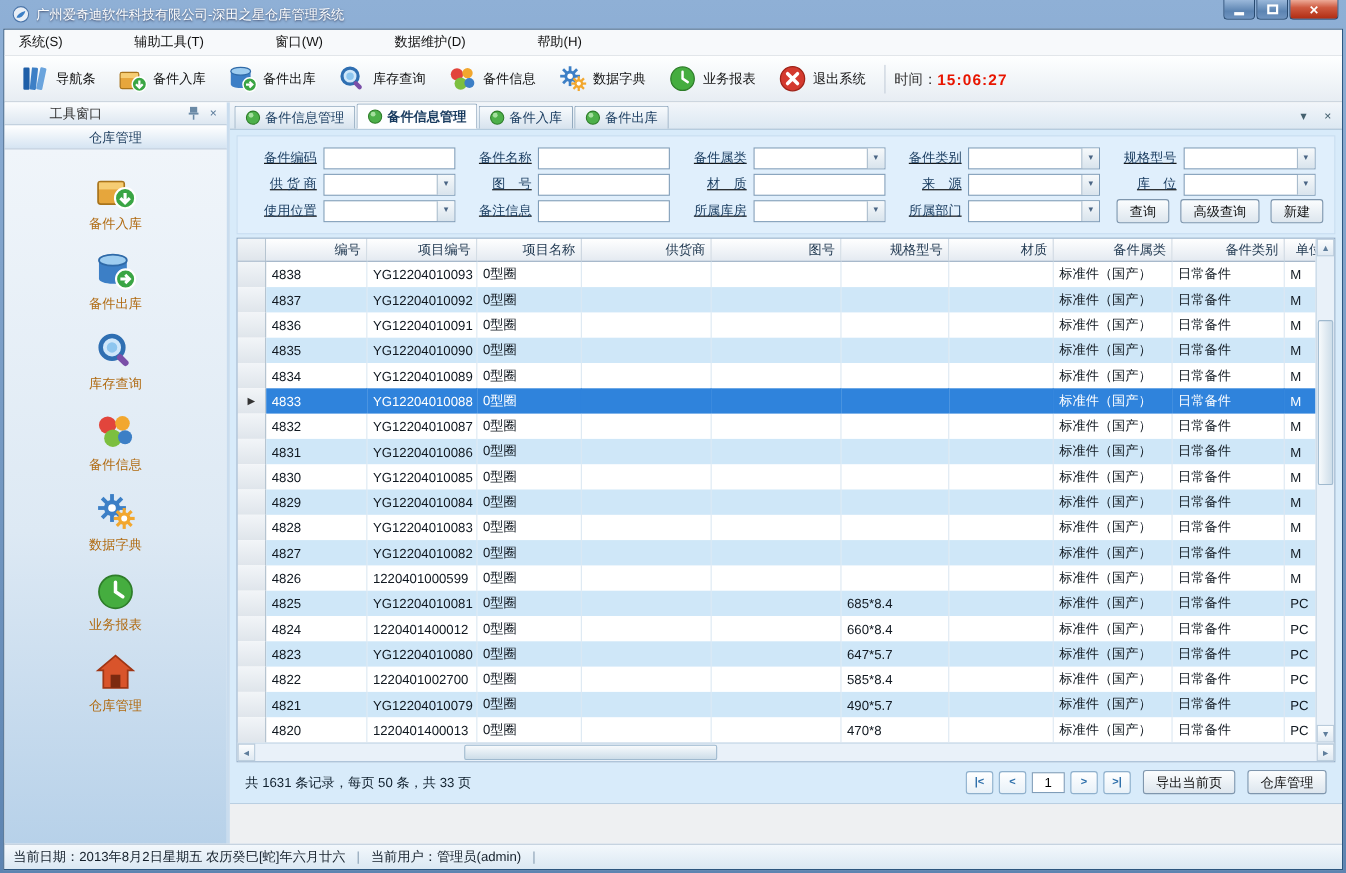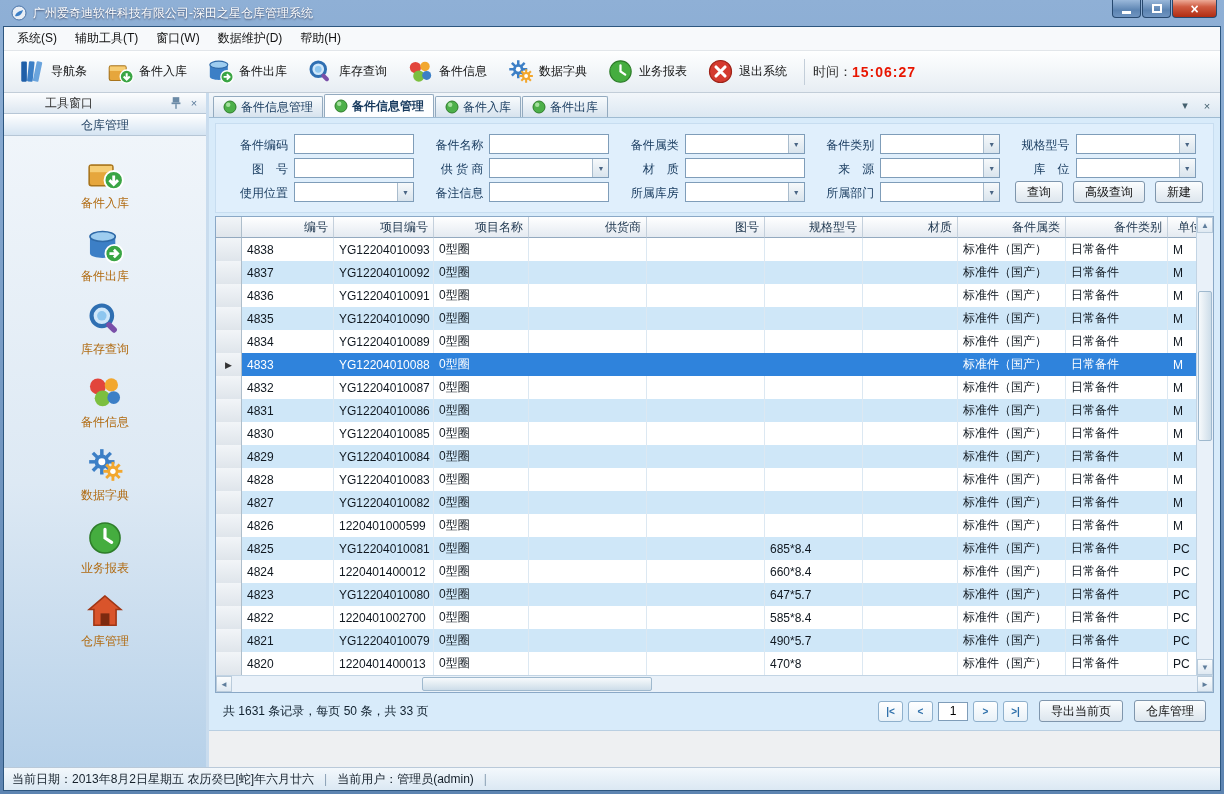--- a/index.html
+++ b/index.html
@@ -16,21 +16,21 @@
   .tb-btn { width:29px; height:18px; display:flex; align-items:center; justify-content:center;
             background:linear-gradient(#9ab8da,#5c84b2 60%,#6f94c0); border:1px solid #27496f; border-top:none;
             border-radius:0 0 4px 4px; color:#fff; cursor:pointer; }
   .g-min { width:9px; height:3px; background:#fff; margin-top:7px; }
   .g-max { width:10px; height:9px; border:2px solid #fff; }
   .tb-btn.close { width:45px; background:linear-gradient(#edab98,#cf5b41 40%,#b02c12); font-size:14px; font-weight:bold; }
 
   .inner { flex:1; display:flex; flex-direction:column; background:#fff; overflow:hidden; border:1px solid #2d567f; }
 
   
-  .menubar { height:24px; display:flex; align-items:flex-end; background:#f7f9fb; border-bottom:1px solid #e2e6ea; padding:0 4px; }
+  .menubar { height:24px; display:flex; align-items:flex-end; background:#f7f9fb; border-bottom:1px solid #e2e6ea; padding:0 4px;gap:47px; }
   .menu-item { padding:3px 9px; color:#111; cursor:pointer; }
 
   .toolbar { height:42px; display:flex; align-items:center; padding:0 6px; flex:0 0 auto;
              background:linear-gradient(#feffff,#e7edf3); border-bottom:1px solid #c2cdd8; }
   .toolbar-items { display:flex; align-items:center; gap:2px; }
   .tool-item { display:flex; align-items:center; gap:5px; padding:5px 9px; border-radius:3px; cursor:pointer; color:#111; white-space:nowrap; }
   .tool-sep { width:1px; height:26px; background:#c3ced9; margin:0 8px; }
   .time-label { font-size:13px; color:#333; }
   .time-value { font-size:14px; color:#e81500; font-weight:bold; letter-spacing:1px; }
 
@@ -68,21 +68,21 @@
          border-radius:2px 2px 0 0; color:#173a5e; cursor:pointer; white-space:nowrap; }
   .tab.active { background:#fdfeff; height:23px; font-weight:bold; }
   .tab-ctrls { margin-left:auto; display:flex; gap:8px; align-items:center; padding-bottom:5px; color:#44606e; }
   .tab-ctrl { font-size:11px; cursor:pointer; width:14px; text-align:center; }
 
   
   .workspace { background:#d8ebfa; border-bottom:1px solid #b9cfe2; padding-bottom:4px; }
 
   .search-panel { margin:5px 6px 3px; padding:6px 10px 7px; background:#e0effc; border:1px solid #c7ddf0; }
   .s-row { display:grid; grid-template-columns:repeat(5,1fr); margin:3px 0; position:relative; }
-  .s-cell { display:flex; align-items:flex-end; height:21px; }
+  .s-cell { display:flex; align-items:center; height:21px;text-decoration:underline; }
   .s-label { width:62px; text-align:right; margin-right:6px; color:#173a5e; white-space:pre; }
   .tbox { position:relative; display:inline-block; }
   input.txt { width:120px; height:20px; border:1px solid #7f9db9; padding:0 4px; font-size:12px; font-family:inherit; background:#fff; }
   .combo input.txt { padding-right:18px; }
   .combo-arrow { position:absolute; right:1px; top:1px; bottom:1px; width:16px; display:flex; align-items:center; justify-content:center;
                  font-size:7px; color:#4a6584; background:linear-gradient(#f6f9fb,#d9e4ed); border-left:1px solid #a9bccd; cursor:pointer; }
   .form-buttons { position:absolute; right:0; top:0; height:21px; display:flex; gap:10px; }
   .btn { height:22px; padding:0 11px; border:1px solid #7f96ad; border-radius:3px;
          background:linear-gradient(#fbfdfe,#dde6ee); font-size:12px; font-family:inherit; color:#111; cursor:pointer; white-space:nowrap; }
 
@@ -431,26 +431,26 @@
                   <span class="s-label">备件类别</span>
                   <span class="tbox combo"><input class="txt" style=""><span class="combo-arrow">▼</span></span>
                 </div>
                 <div class="s-cell">
                   <span class="s-label">规格型号</span>
                   <span class="tbox combo"><input class="txt" style=""><span class="combo-arrow">▼</span></span>
                 </div>
               </div>
               <div class="s-row">
                 <div class="s-cell">
+                  <span class="s-label">供 货 商</span>
+                  <span class="tbox combo"><input class="txt" style=""><span class="combo-arrow">▼</span></span>
+                </div>
+                <div class="s-cell">
                   <span class="s-label">图　号</span>
                   <span class="tbox"><input class="txt" style=""></span>
-                </div>
-                <div class="s-cell">
-                  <span class="s-label">供 货 商</span>
-                  <span class="tbox combo"><input class="txt" style=""><span class="combo-arrow">▼</span></span>
                 </div>
                 <div class="s-cell">
                   <span class="s-label">材　质</span>
                   <span class="tbox"><input class="txt" style=""></span>
                 </div>
                 <div class="s-cell">
                   <span class="s-label">来　源</span>
                   <span class="tbox combo"><input class="txt" style=""><span class="combo-arrow">▼</span></span>
                 </div>
                 <div class="s-cell">

